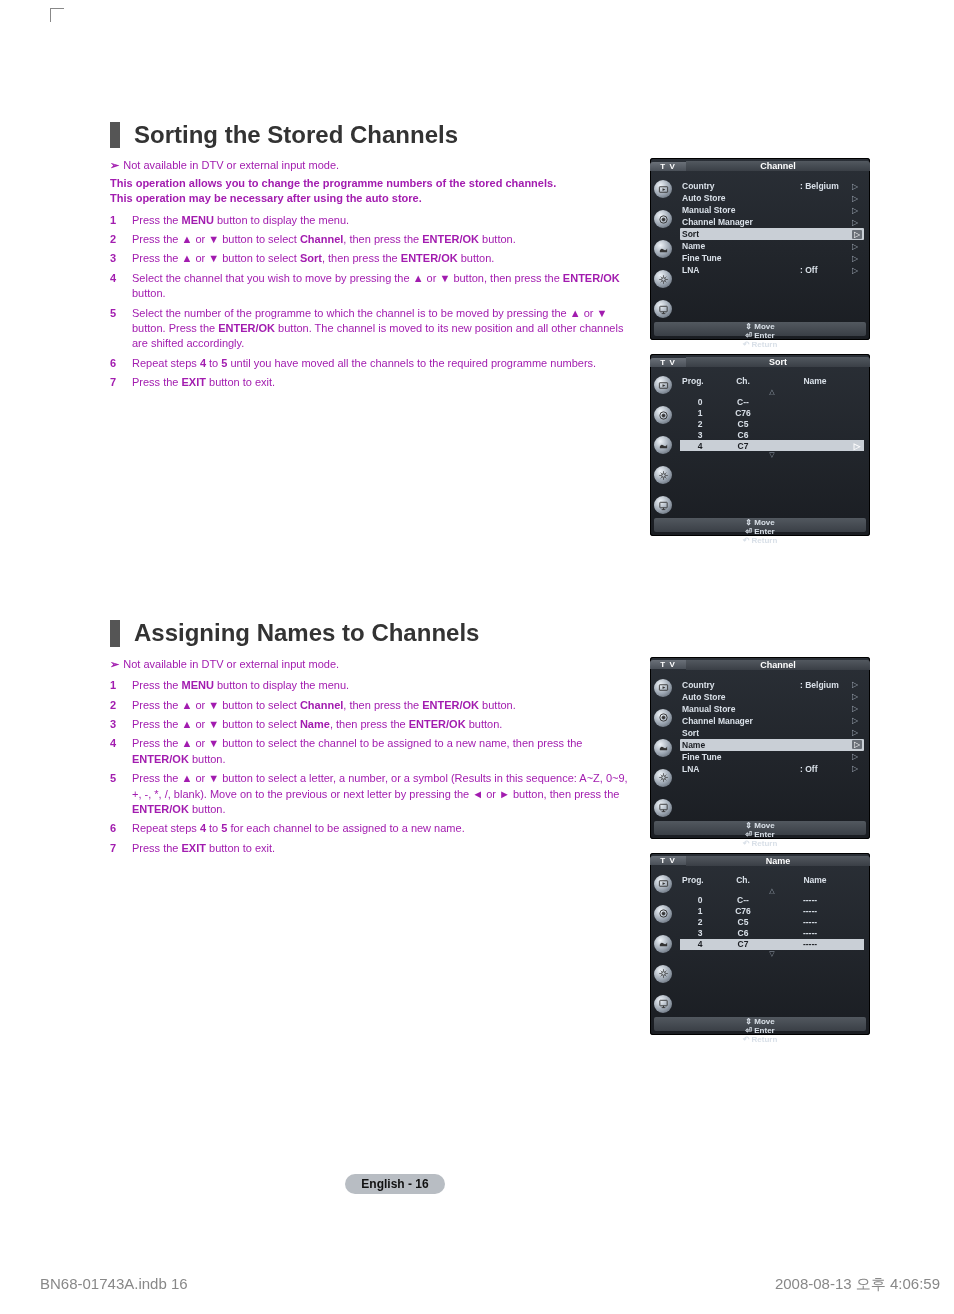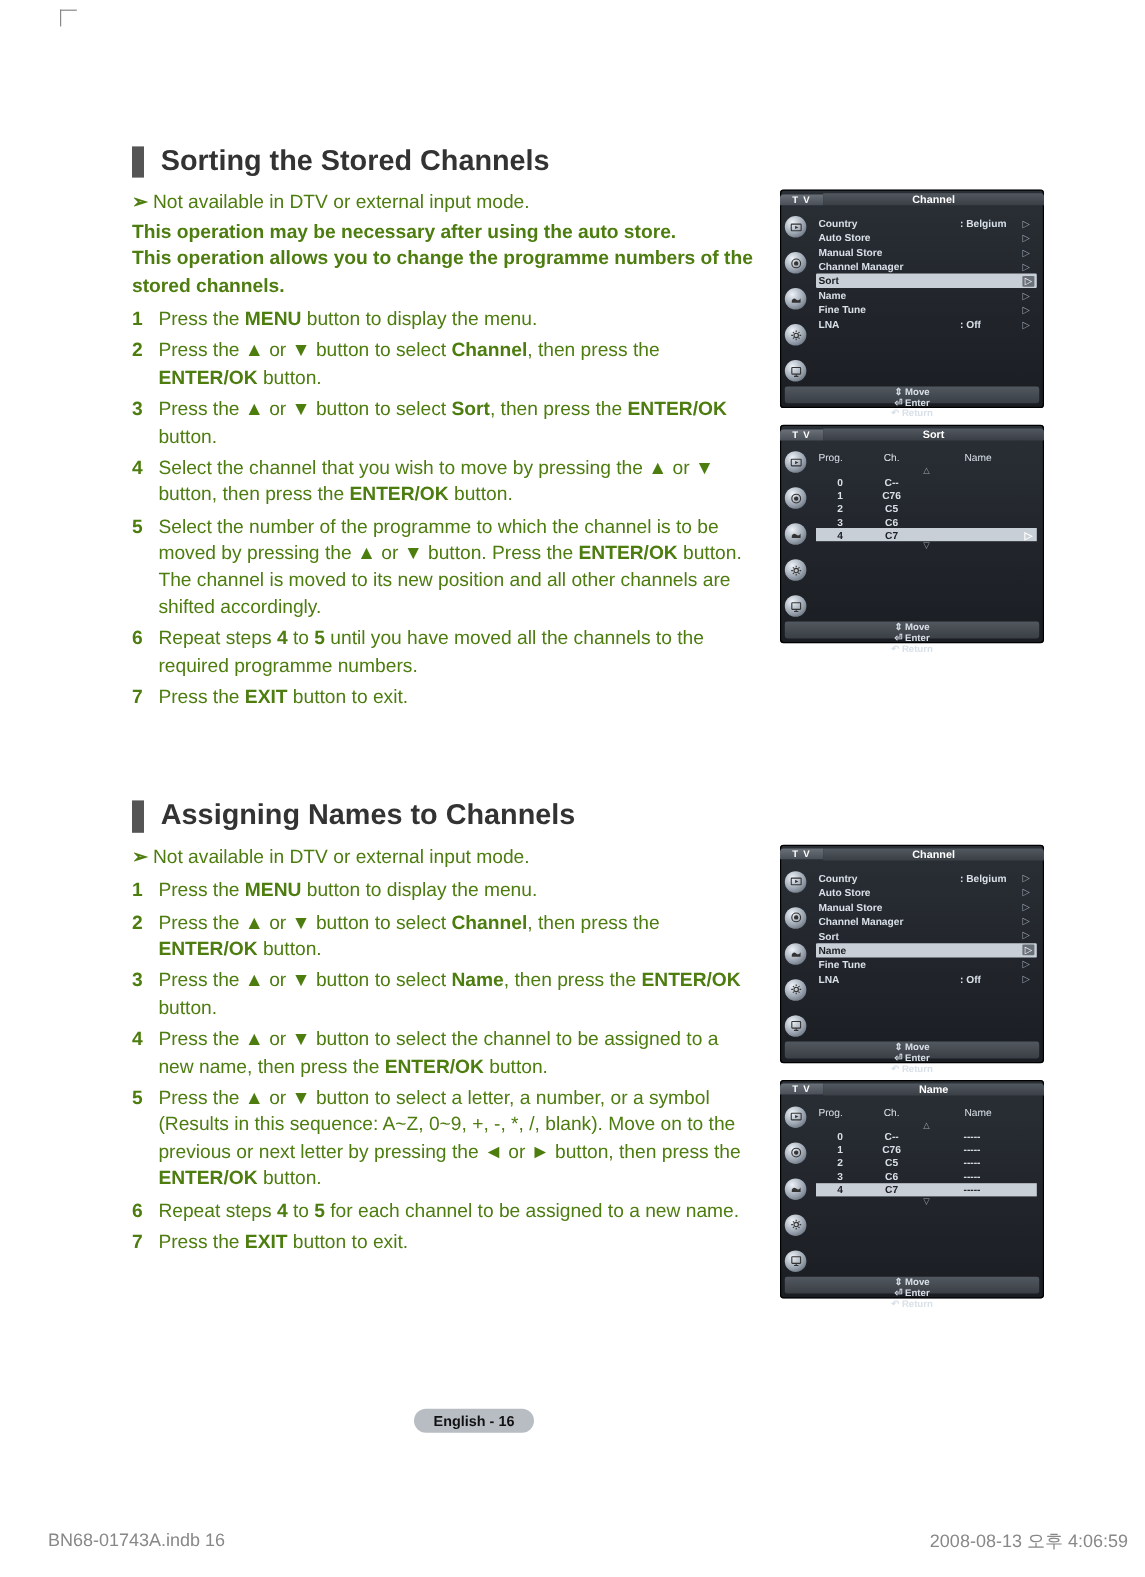--- a/index.html
+++ b/index.html
@@ -21,21 +21,21 @@
     font-size: 24px; font-weight: bold; color:#333;
     border-left: 10px solid #555; padding-left: 14px; margin-bottom: 10px;
     line-height: 1.1;
     margin-top: 22px;
   }
   .heading::before{
     content:""; display:inline-block;
   }
   .heading-wrap { position:relative; }
   .body-row { display:flex; gap:18px; }
-  .textcol { flex: 1; font-size: 16px; line-height: 1.4; color:#4d7c0f;}
+  .textcol { flex: 1; font-size: 11px; line-height: 1.4; color:#a21caf;}
   .note { margin-bottom:2px;}
   .note .arrow { font-weight:bold; margin-right:4px;}
   .bold { font-weight:bold;}
   ol.steps { list-style:none; margin-top:6px;}
   ol.steps li { display:flex; margin-bottom:4px;}
   ol.steps li .num { width:22px; font-weight:bold; flex-shrink:0;}
   ol.steps li .txt { flex:1;}
   .osdcol { width:220px; flex-shrink:0;}
   .osd {
     width:220px; background: linear-gradient(#2a2f36, #1a1d22);
@@ -72,21 +72,21 @@
   .menu-row.sel { background:#c9cfd6; color:#1a1d22; border-radius:1px; }
   .menu-row.sel .chev { color:#fff; background:#6a7078; text-align:center; border-radius:1px;}
   .osd-foot {
     display:flex; justify-content:space-around; align-items:center;
     background: linear-gradient(#52585f,#3a3f46); height:14px;
     margin:4px 4px 0 4px; border-radius:2px; font-weight:bold; font-size:8px;
     padding:0 4px;
     flex-direction:column;
   }
   .osd-foot span { display:flex; align-items:center; gap:3px;}
-  .table-head { display:flex; font-weight:normal; margin-bottom:2px; padding:0 2px;}
+  .table-head { display:flex; font-weight:bold; margin-bottom:2px; padding:0 2px;}
   .table-head .c1{width:36px;} .table-head .c2{width:50px; text-align:center;} .table-head .c3{flex:1; text-align:center;}
   .table-row { display:flex; padding:0 2px; height:11px; align-items:center; font-weight:bold;}
   .table-row .c1{width:36px; text-align:center;} .table-row .c2{width:50px; text-align:center;} .table-row .c3{flex:1; text-align:center;}
   .table-row.sel { background:#c9cfd6; color:#1a1d22;}
   .table-row.sel .chev-r { color:#fff; width:10px; text-align:center;}
   .tri { text-align:center; font-size:7px; color:#9aa4b0;}
   .page-foot {
     position:absolute; left:0; bottom:120px; width:790px; text-align:center;
   }
   .page-badge {
@@ -107,22 +107,22 @@
 
 <div class="page">
 
   <div class="section">
     <div class="heading-wrap">
       <h2 class="heading">Sorting the Stored Channels</h2>
     </div>
     <div class="body-row">
       <div class="textcol">
         <div class="note"><span class="arrow">➢</span><span>Not available in DTV or external input mode.</span></div>
+        <div class="bold">This operation allows you to change the programme numbers of the stored channels.</div>
         <div class="bold">This operation may be necessary after using the auto store.</div>
-        <div class="bold">This operation allows you to change the programme numbers of the stored channels.</div>
         <ol class="steps" id="steps1">
             <li>
               <span class="num">1</span>
               <span class="txt">Press the <b>MENU</b> button to display the menu.</span>
             </li>
             <li>
               <span class="num">2</span>
               <span class="txt">Press the ▲ or ▼ button to select <b>Channel</b>, then press the <b>ENTER/OK</b> button.</span>
             </li>
             <li>

